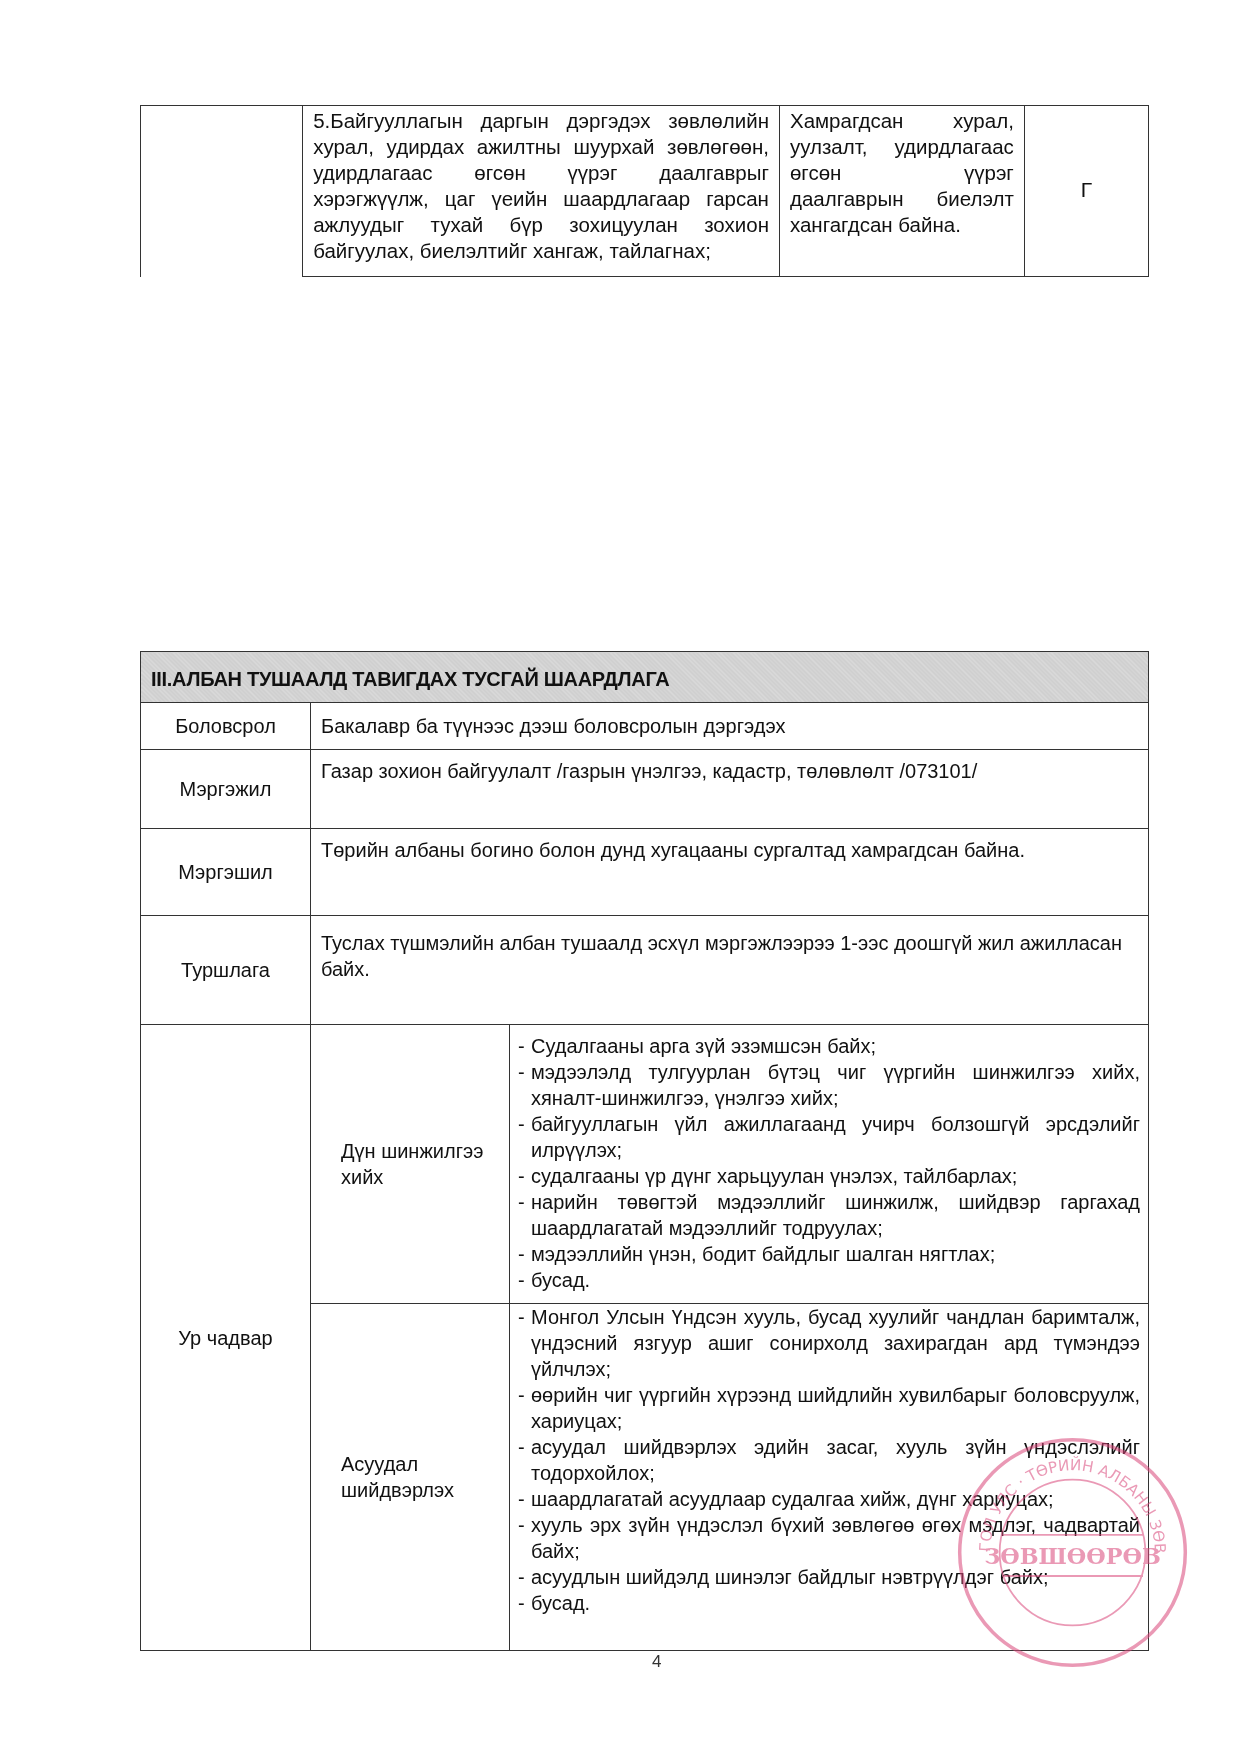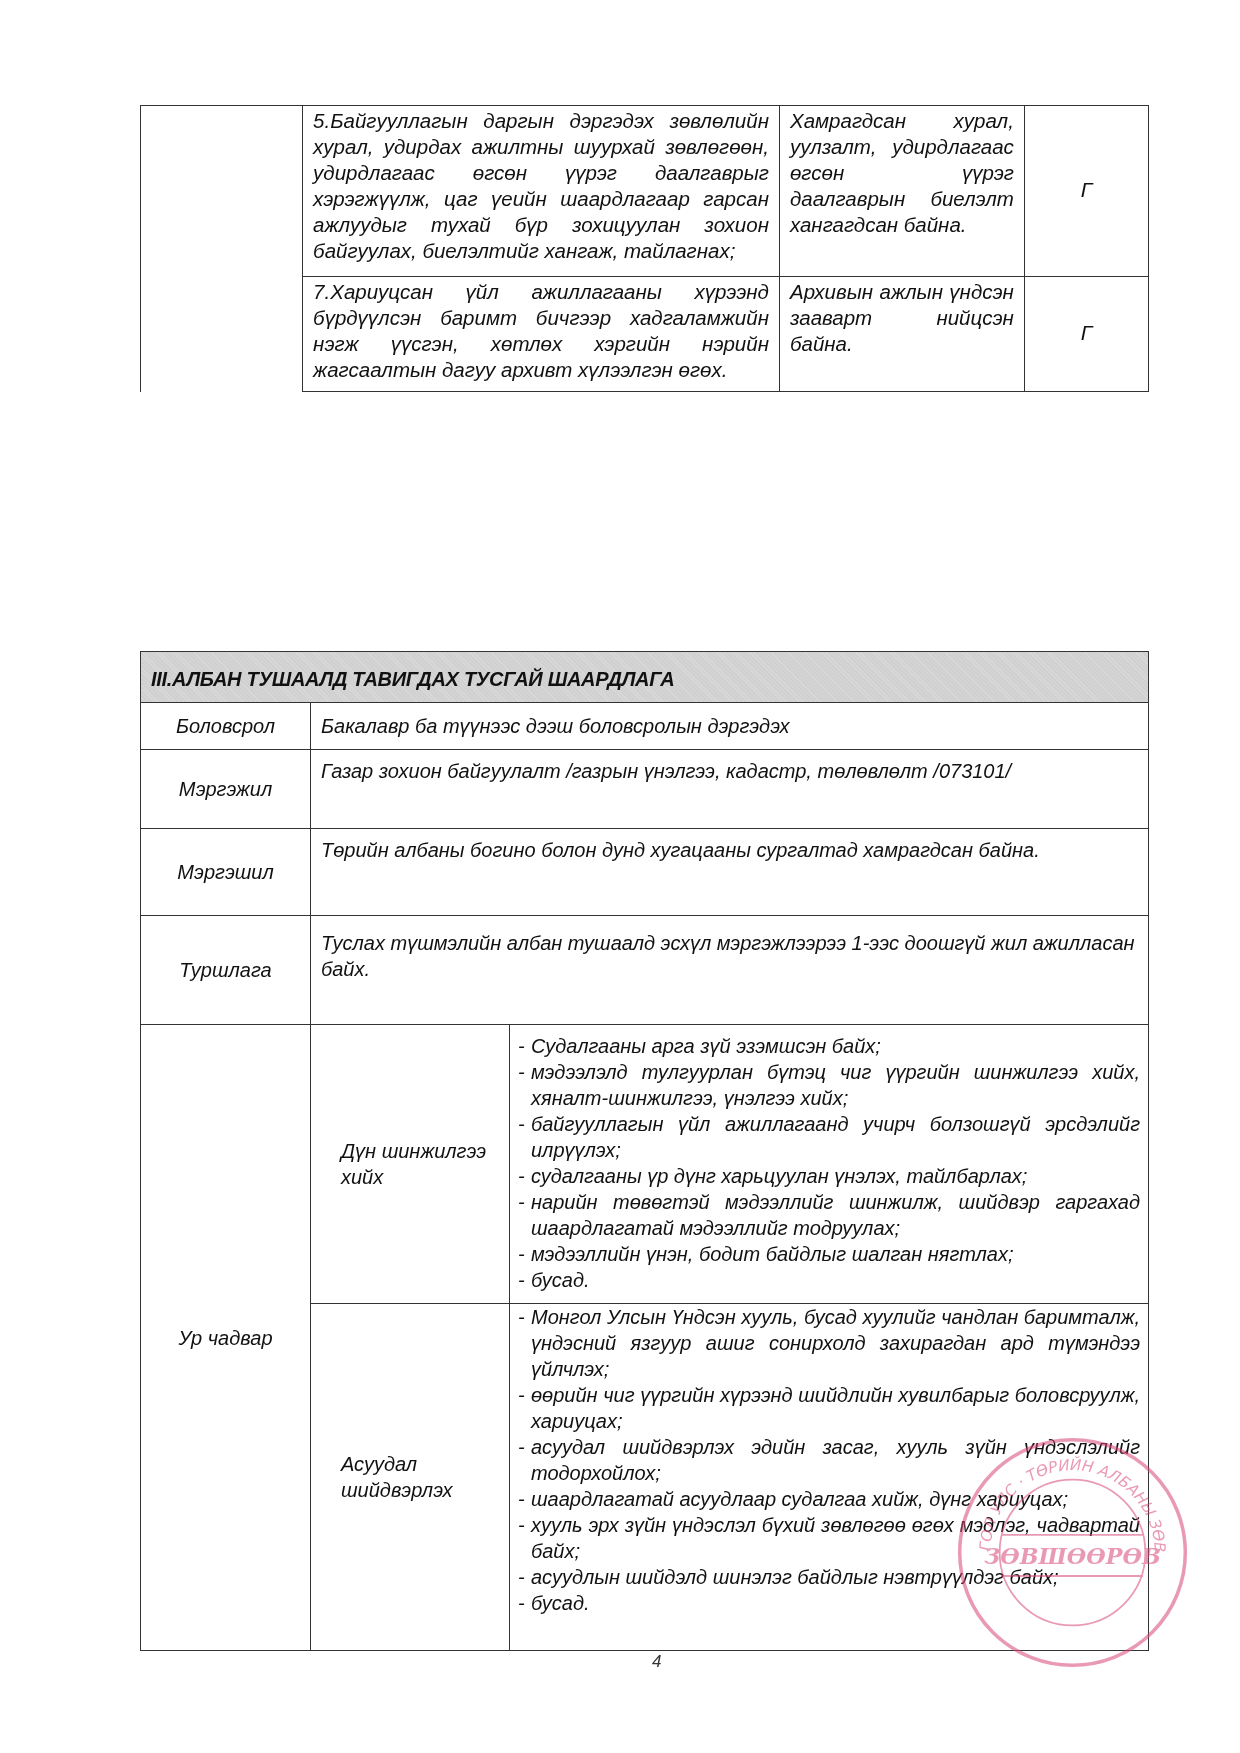--- a/index.html
+++ b/index.html
@@ -1,18 +1,18 @@
 <!DOCTYPE html>
 <html><head>
 <meta charset="utf-8">
 <style>
   html, body { margin: 0; padding: 0; background: #ffffff; }
   body { width: 1240px; height: 1753px; position: relative; overflow: hidden;
          font-family: "Liberation Sans", sans-serif; color: #111; }
-  .page { position: absolute; left: 0; top: 0; width: 1240px; height: 1753px; font-style: italic; }
+  .page { position: absolute; left: 0; top: 0; width: 1240px; height: 1753px; }
 
   
   table { border-collapse: collapse; }
   #t1 { position: absolute; left: 140px; top: 105px; width: 1009px; }
   #t1 td { border: 1.5px solid #333; vertical-align: top; font-size: 20.5px; line-height: 26px; padding: 2px 10px 4px 10px; }
   #t1 td.blank { width: 144px; border-top: 1.5px solid #333; }
   #t1 td.task { width: 462px; text-align: justify; text-align-last: left; }
   #t1 td.result { width: 226px; text-align: justify; text-align-last: left; }
   #t1 td.grade { width: 105px; text-align: center; vertical-align: middle; font-size: 21px; }
   #t1 td.blankcol { border-top: none; border-bottom: none; }
@@ -47,26 +47,20 @@
 <body>
 
 <div class="page">
 
   <table id="t1">
     <tbody>
         <tr class="first">
       <td class="blank blankcol"></td>
       <td class="task" style="height:164px">5.Байгууллагын даргын дэргэдэх зөвлөлийн хурал, удирдах ажилтны шуурхай зөвлөгөөн, удирдлагаас өгсөн үүрэг даалгаврыг хэрэгжүүлж, цаг үеийн шаардлагаар гарсан ажлуудыг тухай бүр зохицуулан зохион байгуулах, биелэлтийг хангаж, тайлагнах;</td>
       <td class="result">Хамрагдсан хурал, уулзалт, удирдлагаас өгсөн үүрэг даалгаврын биелэлт хангагдсан байна.</td>
-      <td class="grade">Г</td>
-    </tr>
-    <tr>
-      <td class="blank blankcol"></td>
-      <td class="task" style="height:108px">7.Хариуцсан үйл ажиллагааны хүрээнд бүрдүүлсэн баримт бичгээр хадгаламжийн нэгж үүсгэн, хөтлөх хэргийн нэрийн жагсаалтын дагуу архивт хүлээлгэн өгөх.</td>
-      <td class="result">Архивын ажлын үндсэн зааварт нийцсэн байна.</td>
       <td class="grade">Г</td>
     </tr>
   </tbody>
     </table>
 
   <table id="t2">
     <tbody>
         <tr>
       <td colspan="3" class="sec-header">III.АЛБАН ТУШААЛД ТАВИГДАХ ТУСГАЙ ШААРДЛАГА</td>
     </tr>

